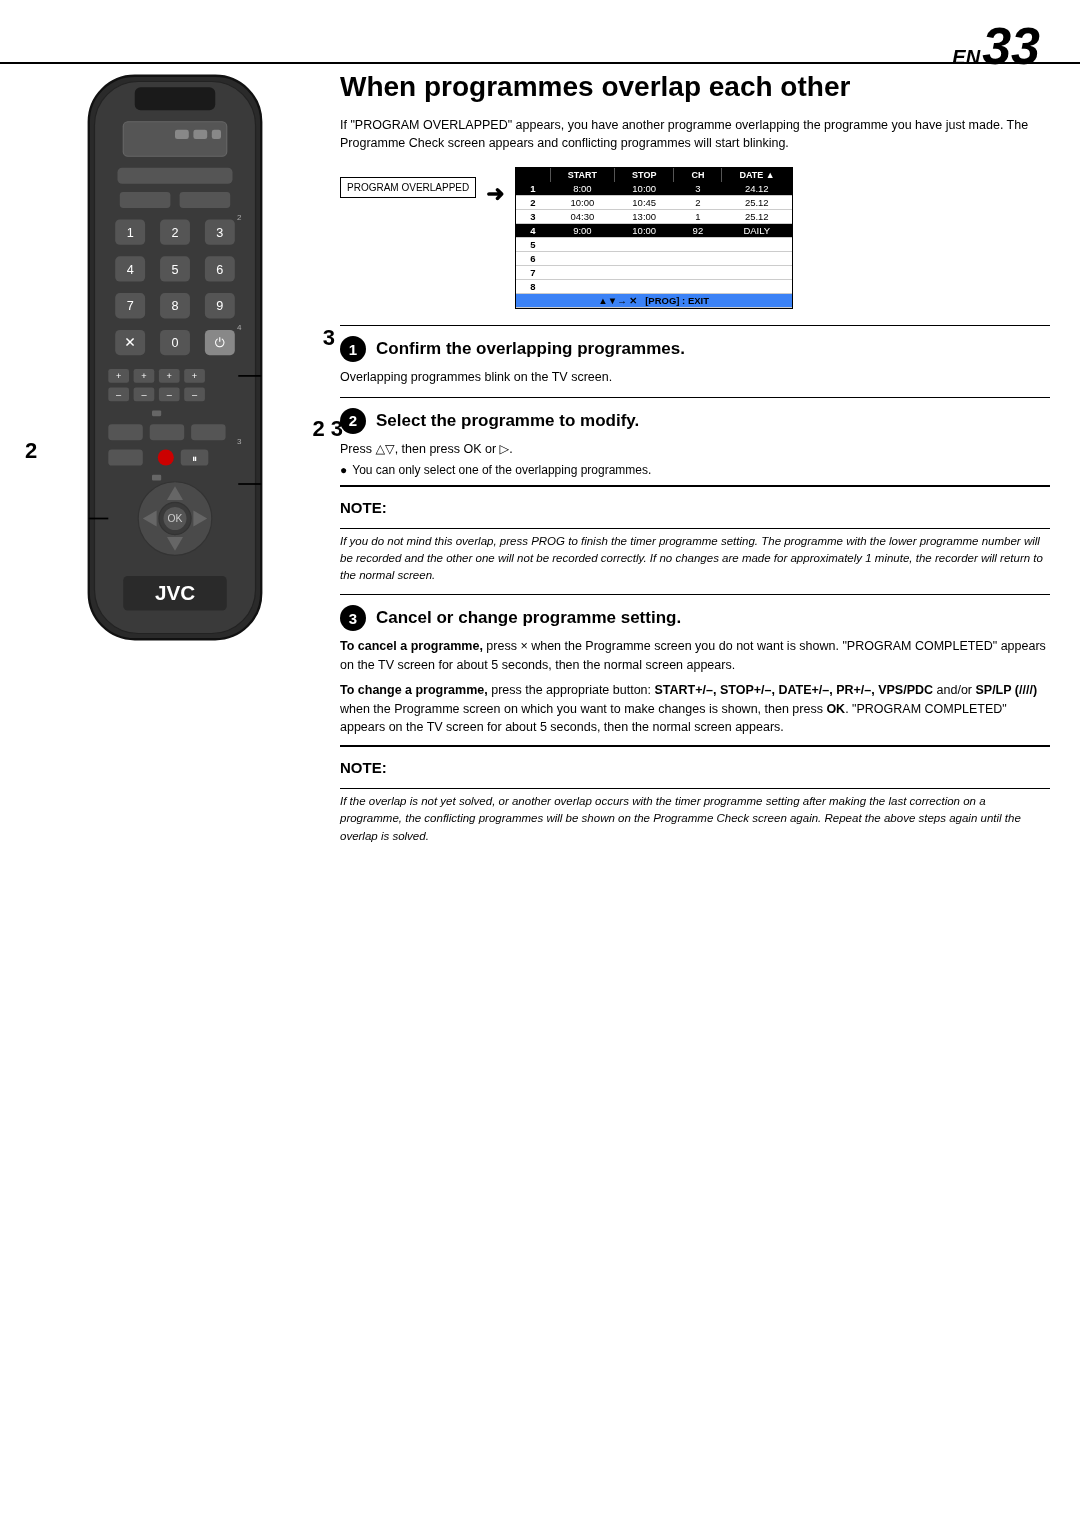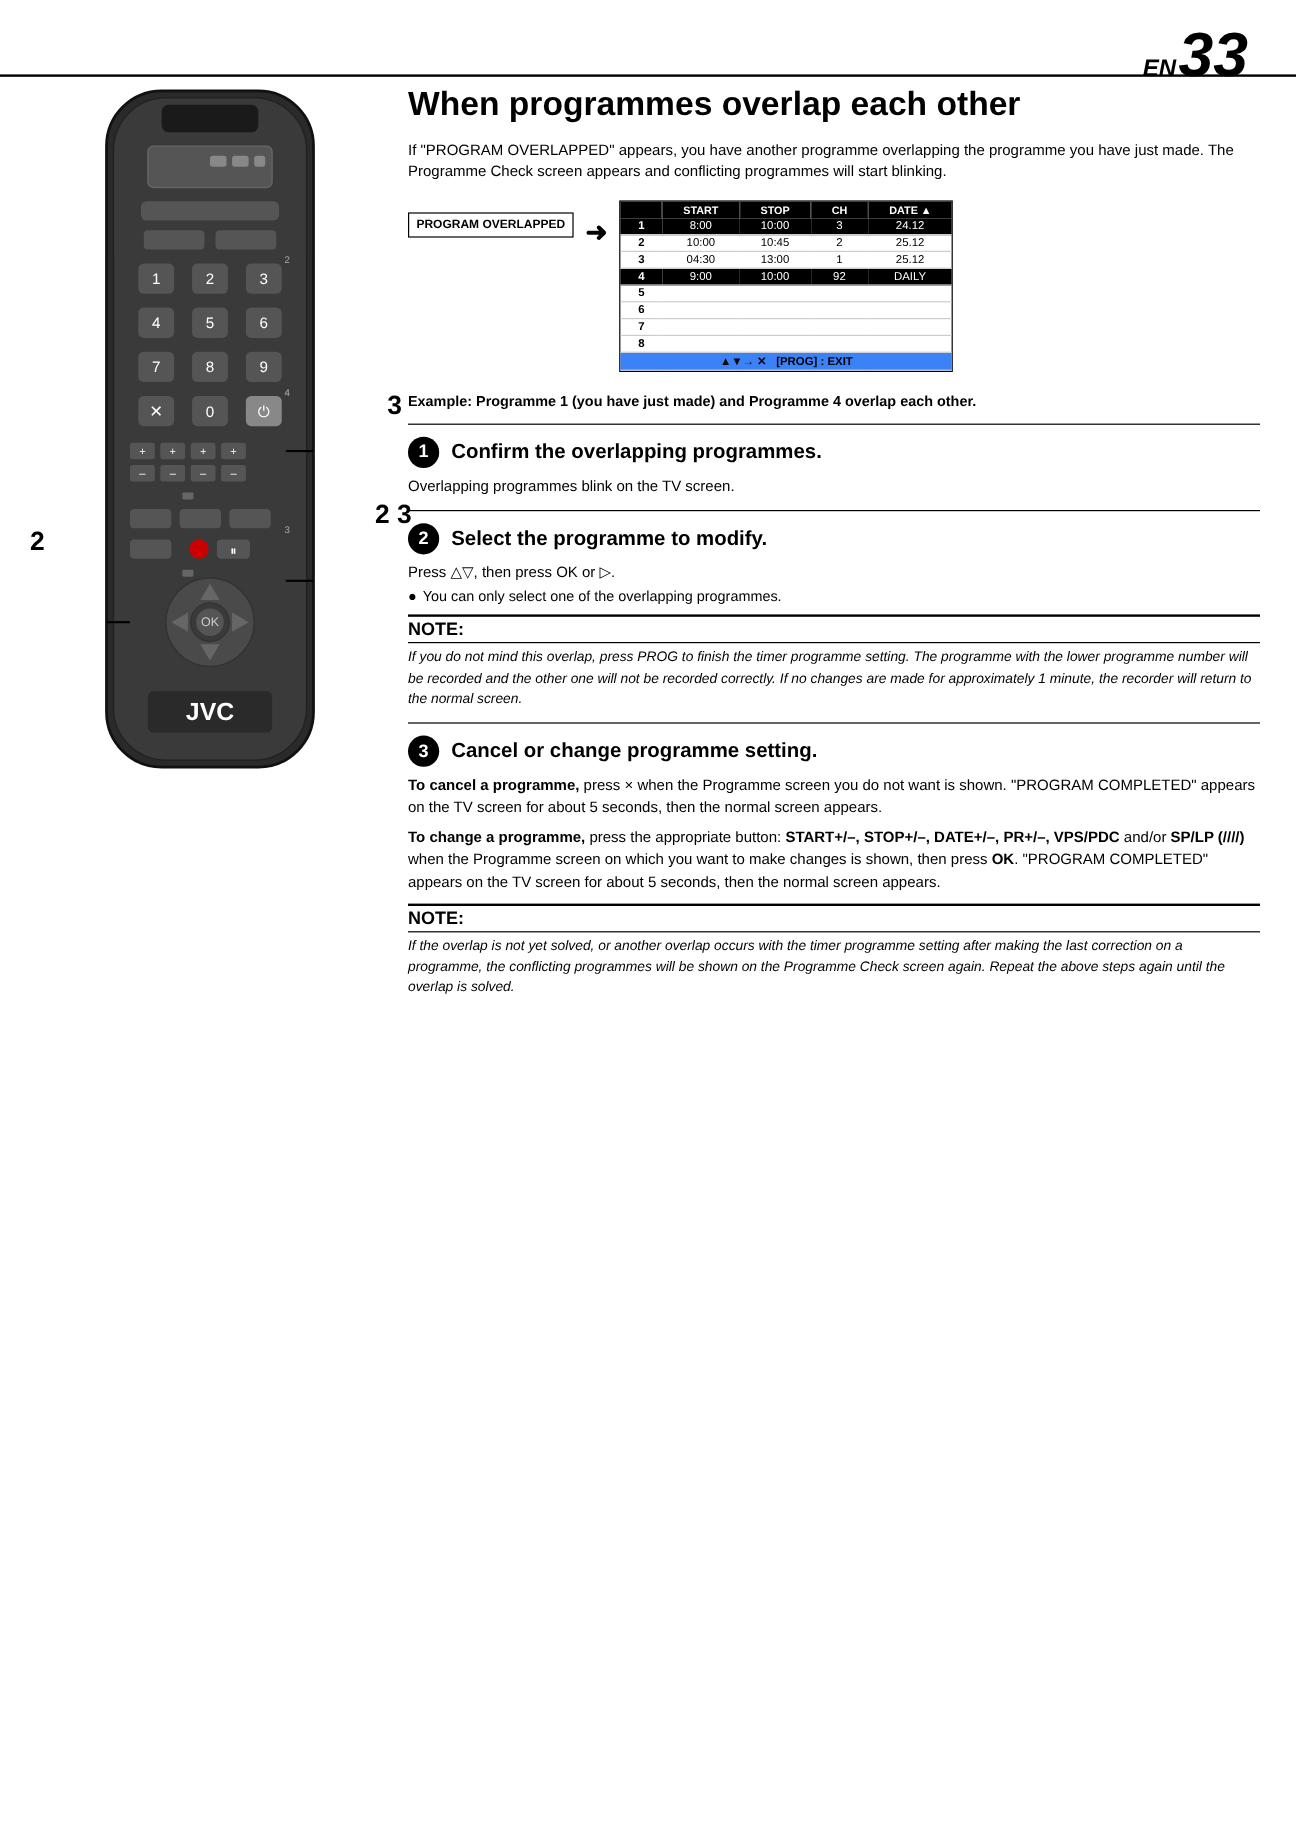--- a/index.html
+++ b/index.html
@@ -87,21 +87,21 @@
     .program-display {
       display: flex;
       align-items: flex-start;
       margin-bottom: 16px;
       gap: 10px;
     }
     .program-label-box {
       border: 1px solid #000;
       padding: 4px 6px;
       font-size: 10px;
-      font-weight: bold;
+      font-weight: normal;
       white-space: nowrap;
       min-width: 110px;
       text-align: left;
       margin-top: 10px;
     }
     .arrow-right {
       font-size: 22px;
       margin-top: 14px;
       font-weight: bold;
     }
@@ -196,21 +196,21 @@
 
     
     .note-box {
       margin: 8px 0;
     }
     .note-heading {
       font-size: 15px;
       font-weight: bold;
       border-top: 2px solid #000;
       border-bottom: 1px solid #000;
-      padding: 2px 0;
+      padding: 12px 0;
       margin-bottom: 4px;
     }
     .note-text {
       font-size: 11.5px;
       font-style: italic;
       line-height: 1.5;
     }
 
     
     .bullet-item {
@@ -438,21 +438,20 @@
           </tbody>
         <tfoot>
           <tr>
             <td colspan="5" class="table-footer">▲▼→ ✕&nbsp;&nbsp;&nbsp;[PROG] : EXIT</td>
           </tr>
         </tfoot>
       </table>
     </div>
   </div>
 
-  <p class="example-text">Example: Programme 1 (you have just made) and Programme 4 overlap each other.</p>
 
   <hr class="section-divider">
 
   <div class="step-heading">
     <div class="step-circle">1</div>
     <span class="step-title">Confirm the overlapping programmes.</span>
   </div>
   <p class="step-body">Overlapping programmes blink on the TV screen.</p>
 
   <hr class="section-divider">

